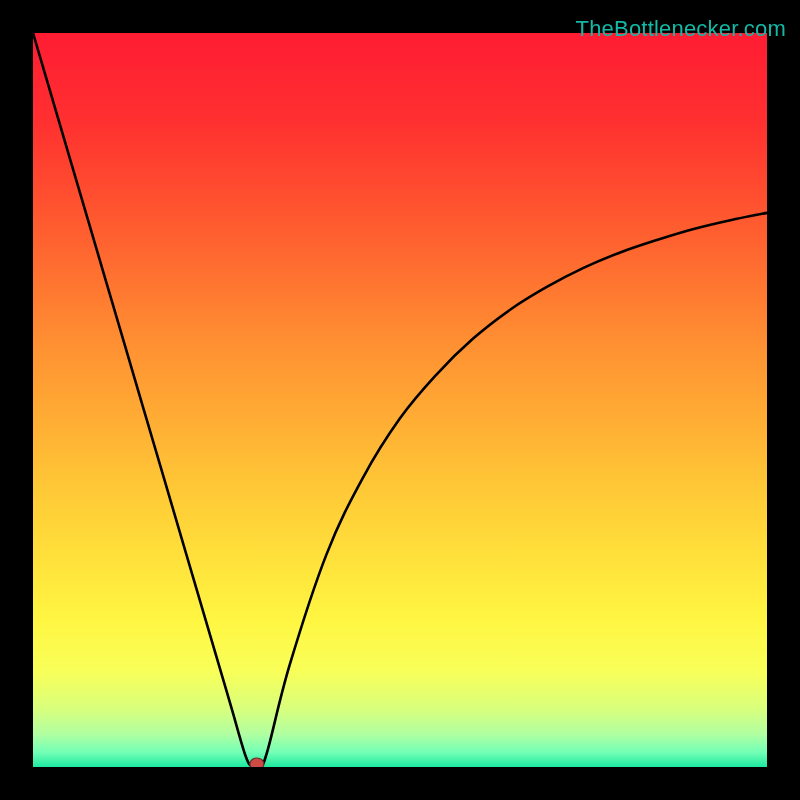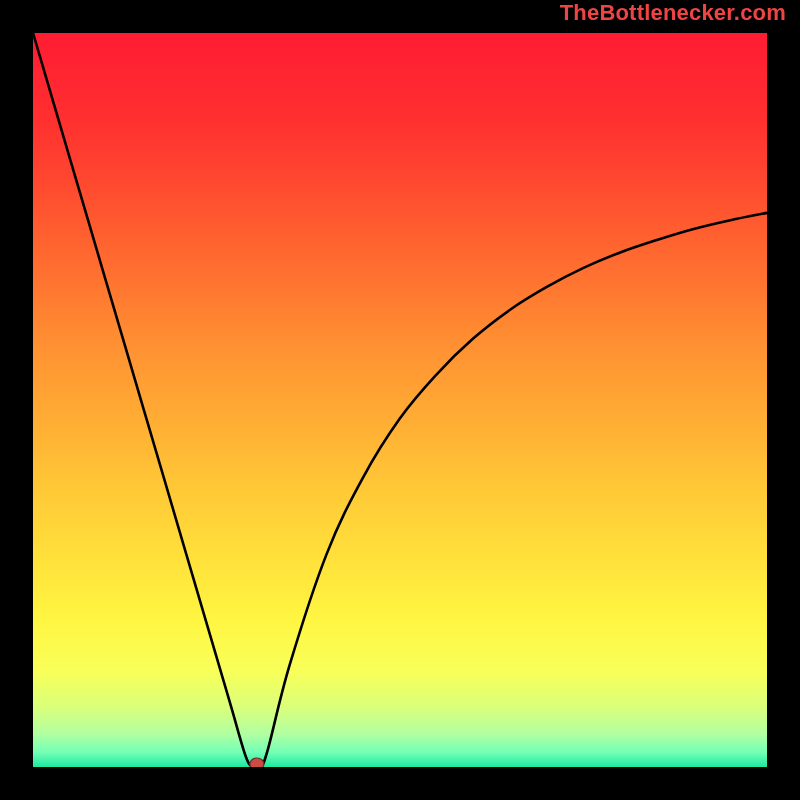--- a/index.html
+++ b/index.html
@@ -12,25 +12,25 @@
     font-family: Arial, Helvetica, sans-serif;
   }
   .frame {
     width: 800px;
     height: 800px;
     background: #000000;
     position: relative;
   }
   .watermark {
     position: absolute;
-    top: 0;
+    top: 16px;
     right: 14px;
-    color: #ef4444;
+    color: #14b8a6;
     font-size: 22px;
-    font-weight: 700;
+    font-weight: 400;
     letter-spacing: 0.2px;
     z-index: 10;
   }
   .plot-area {
     position: absolute;
     left: 33px;
     top: 33px;
     width: 734px;
     height: 734px;
     overflow: hidden;

